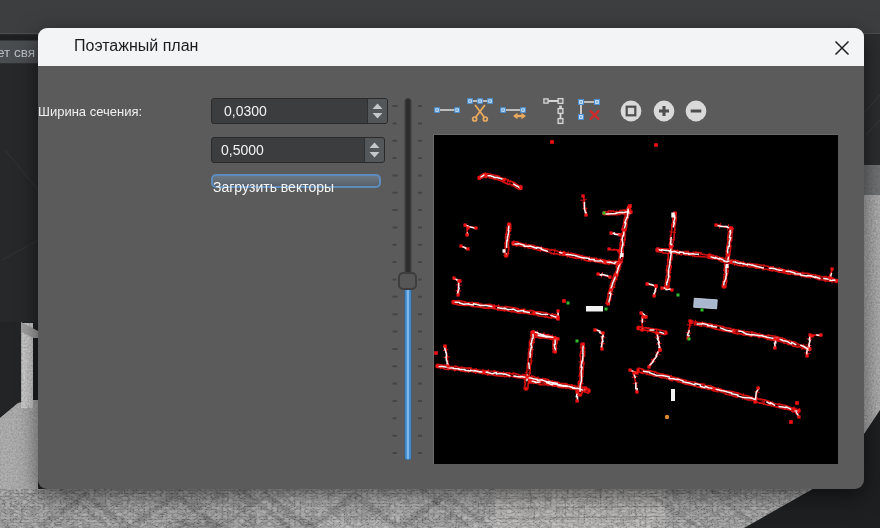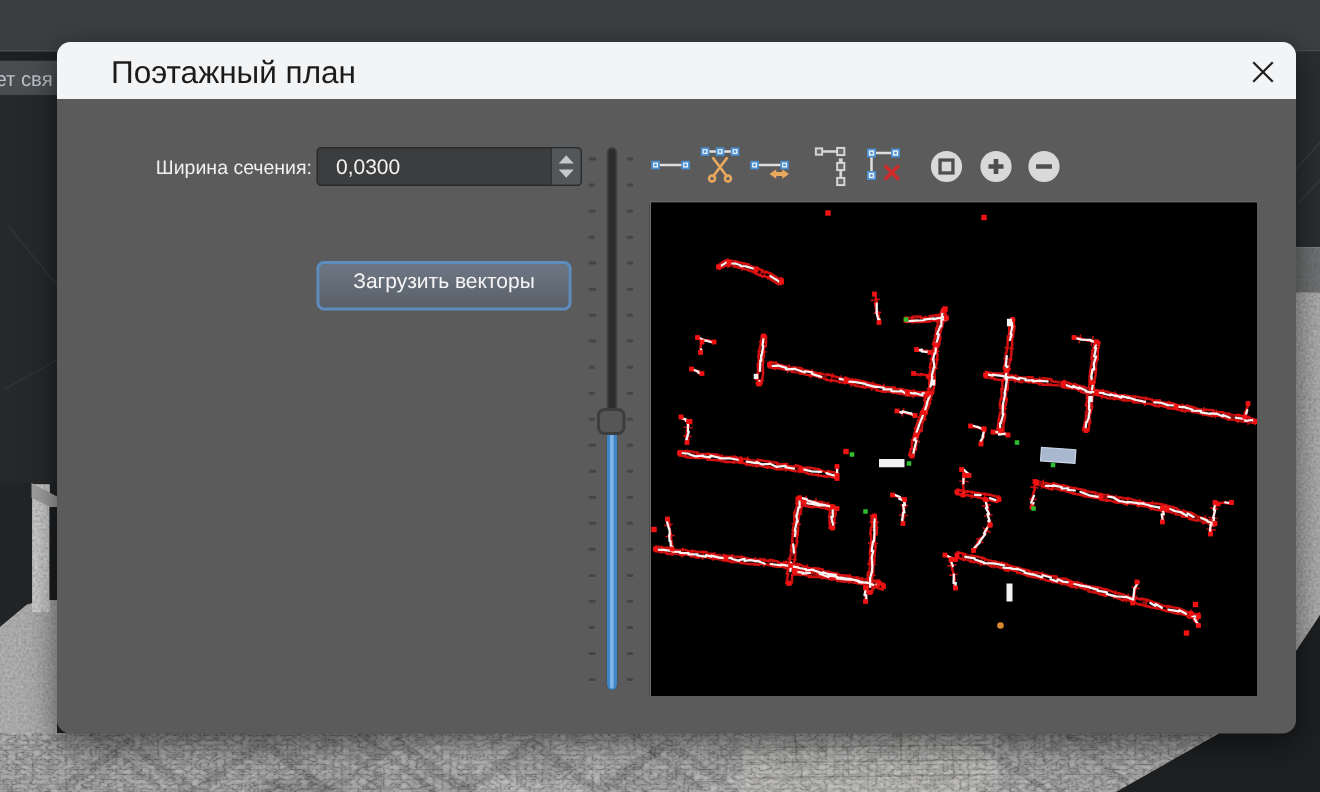--- a/index.html
+++ b/index.html
@@ -4,40 +4,40 @@
 <style>
   html,body{margin:0;padding:0;}
   body{width:880px;height:528px;overflow:hidden;position:relative;
        font-family:"Liberation Sans", sans-serif;background:#232527;}
   #bg{position:absolute;left:0;top:0;width:880px;height:528px;}
   
   #dlg{position:absolute;left:38px;top:28px;width:826px;height:461px;
        border-radius:9px;overflow:hidden;background:#5b5b5b;
        box-shadow:0 6px 22px rgba(0,0,0,.55);}
   #titlebar{position:absolute;left:0;top:0;width:826px;height:38px;background:#f3f4f6;}
-  #title{position:absolute;left:36px;top:9px;font-size:21px;color:#1b1b1b;}
+  #title{position:absolute;left:36px;top:9px;font-size:16px;color:#1b1b1b;}
   #xbtn{position:absolute;left:796px;top:12px;width:16px;height:16px;}
   
-  .lbl{position:absolute;color:#f0f0f0;font-size:13px;text-align:right;width:170px;}
+  .lbl{position:absolute;color:#f0f0f0;font-size:13px;width:170px;}
   #lbl1{left:0px;top:76px;}
   #lbl2{left:0px;top:115px;}
   
   .spin{position:absolute;left:173px;width:163px;height:24px;background:#3b3d3e;
         border:1px solid #2a2a2a;border-radius:3px;color:#f2f2f2;font-size:14px;
         line-height:24px;padding-left:9px;}
   #spin1{top:70px;padding-left:12px;}
   #spin2{top:109px;}
   .spinbtn{position:absolute;right:0px;top:0px;width:19px;height:24px;background:#54575a;
            border-left:1px solid #303132;border-radius:0 2px 2px 0;}
   .spinbtn svg{display:block;}
   
-  #loadbtn{position:absolute;left:173px;top:146px;width:170px;height:33px;
+  #loadbtn{position:absolute;left:173px;top:146px;width:170px;height:14px;
            border:2px solid #5d8cbe;border-radius:5px;box-sizing:border-box;
            background:linear-gradient(#6d7784,#596068);
-           color:#f5f5f5;font-size:14px;text-align:center;line-height:23px;}
+           color:#f5f5f5;font-size:14px;text-align:left;line-height:23px;}
   
   #slider{position:absolute;left:352px;top:66px;width:32px;height:400px;}
   
   #icons{position:absolute;left:394px;top:60px;width:432px;height:66px;}
   
   #canvas{position:absolute;left:395px;top:106px;width:404px;height:329px;
           background:#000;border-top:1px solid #6b6b6b;border-left:1px solid #6b6b6b;}
   #canvas svg{display:block;}
 </style>
 </head>
@@ -125,20 +125,28 @@
 <div id="dlg">
   <div id="titlebar"></div>
   <div id="title">Поэтажный план</div>
   <svg id="xbtn" viewBox="0 0 16 16">
       <path d="M1.5 1.5 L14.5 14.5 M14.5 1.5 L1.5 14.5" stroke="#1f1f1f" stroke-width="1.5"></path>
     </svg>
 
   <div class="lbl" id="lbl1">Ширина сечения:</div>
 
   <div class="spin" id="spin1">0,0300
+    <div class="spinbtn">
+        <svg width="19" height="24" viewBox="0 0 19 24">
+      <polygon points="9.5,4.5 14.5,10 4.5,10" fill="#c5c7c9"></polygon>
+      <polygon points="9.5,19.5 14.5,14 4.5,14" fill="#c5c7c9"></polygon>
+        </svg>
+      </div>
+  </div>
+  <div class="spin" id="spin2">0,5000
     <div class="spinbtn">
         <svg width="19" height="24" viewBox="0 0 19 24">
       <polygon points="9.5,4.5 14.5,10 4.5,10" fill="#c5c7c9"></polygon>
       <polygon points="9.5,19.5 14.5,14 4.5,14" fill="#c5c7c9"></polygon>
         </svg>
       </div>
   </div>
 
   <div id="loadbtn">Загрузить векторы</div>
 

